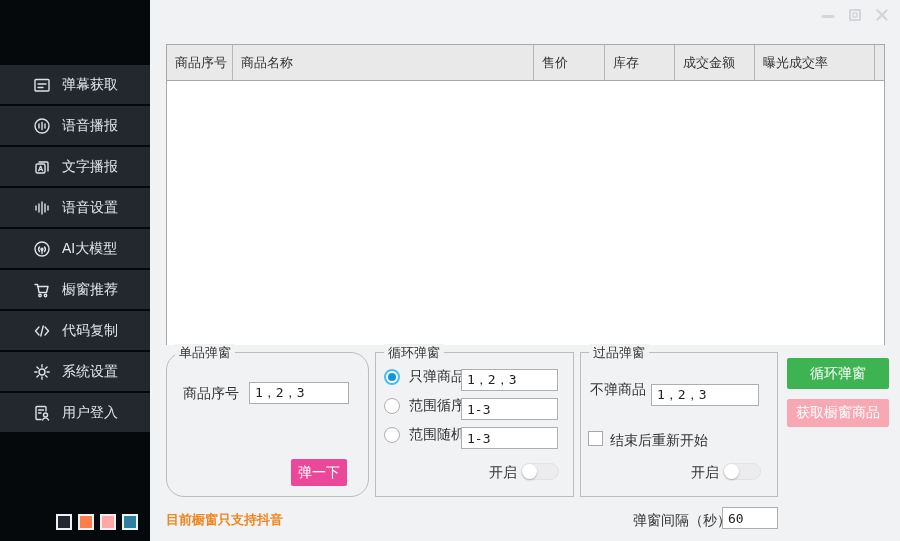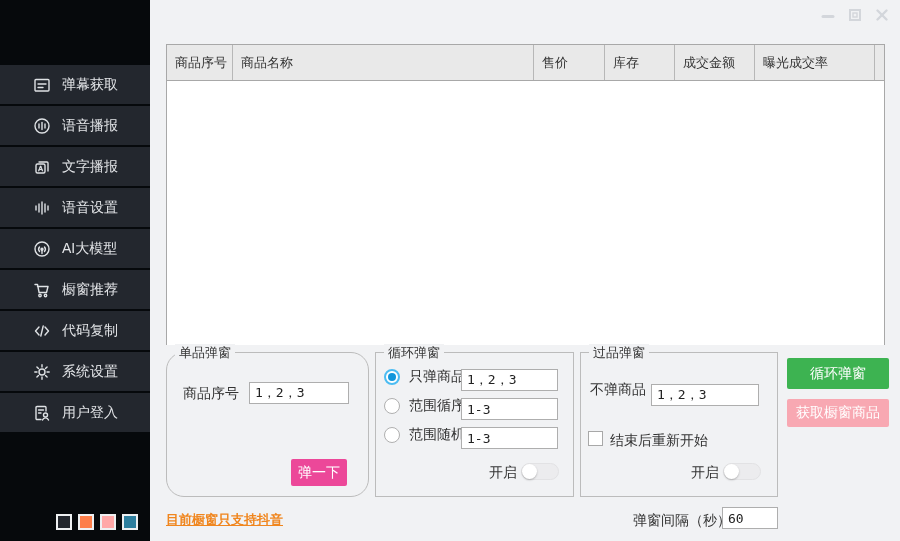--- a/index.html
+++ b/index.html
@@ -52,21 +52,21 @@
   .radio-label { font-size:14px; color:#333; width:58px; }
 
   
   .toggle { position:absolute; width:38px; height:17px; border-radius:9px; background:#ececee; border:1px solid #e2e2e4; cursor:pointer; }
   .toggle::after { content:""; position:absolute; left:0px; top:0px; width:15px; height:15px; border-radius:50%; background:#fff; box-shadow:0 1px 2px rgba(0,0,0,.25); }
   .toggle-label { position:absolute; font-size:14px; color:#333; }
 
   
   .checkbox { position:absolute; width:15px; height:15px; border:1px solid #a8a8a8; background:#fff; cursor:pointer; }
 
-  .notice { position:absolute; left:16px; top:511px; font-size:13px; color:#f0861e; font-weight:bold;text-decoration:underline; }
+  .notice { position:absolute; left:16px; top:511px; font-size:13px; color:#f0861e; font-weight:bold; }
   .interval-label { position:absolute; left:483px; top:512px; font-size:14px; color:#333; }
   .interval-input { left:572px; top:507px; width:56px; height:22px; }
 
   svg.mi { stroke:#dfe2e5; fill:none; stroke-width:1.4; stroke-linecap:round; stroke-linejoin:round; }
   svg.wc { stroke:#ced1d6; fill:none; stroke-width:1.6; stroke-linecap:round; }
 </style>
 </head>
 <body>
 
 <div class="sidebar">

